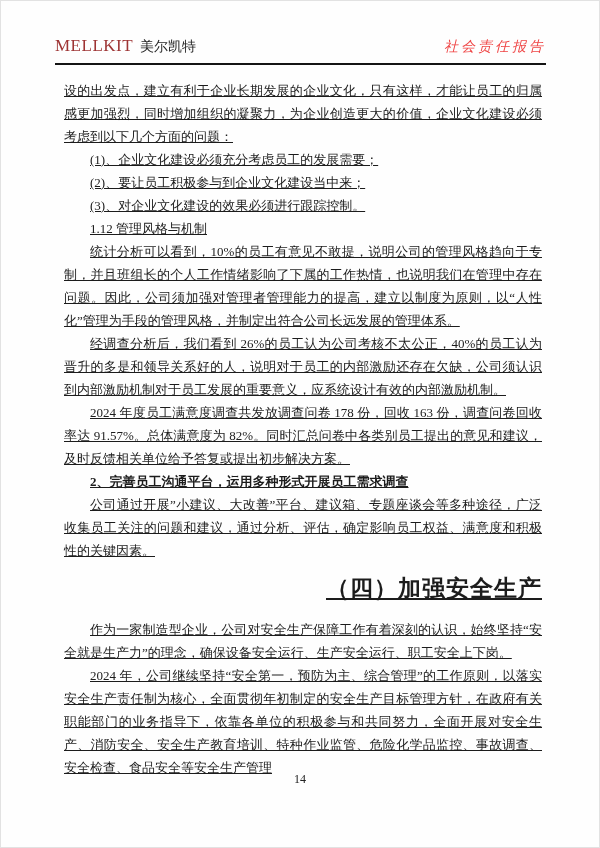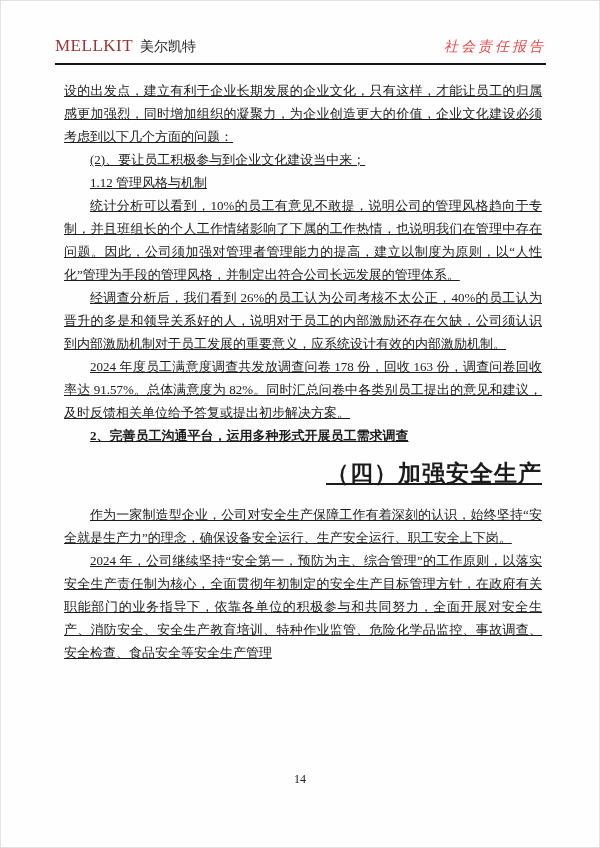--- a/index.html
+++ b/index.html
@@ -55,26 +55,29 @@
 
   <header class="doc-header">
     <div>
       <span class="logo-en">MELLKIT</span><span class="logo-cn">美尔凯特</span>
     </div>
     <div class="report-title">社会责任报告</div>
   </header>
 
   <main class="content" id="doc-content">
       <p>设的出发点，建立有利于企业长期发展的企业文化，只有这样，才能让员工的归属感更加强烈，同时增加组织的凝聚力，为企业创造更大的价值，企业文化建设必须考虑到以下几个方面的问题：</p>
+      <p class="indent">(1)、企业文化建设必须充分考虑员工的发展需要；</p>
       <p class="indent">(2)、要让员工积极参与到企业文化建设当中来；</p>
+      <p class="indent">(3)、对企业文化建设的效果必须进行跟踪控制。</p>
       <p class="indent">1.12 管理风格与机制</p>
       <p class="indent">统计分析可以看到，10%的员工有意见不敢提，说明公司的管理风格趋向于专制，并且班组长的个人工作情绪影响了下属的工作热情，也说明我们在管理中存在问题。因此，公司须加强对管理者管理能力的提高，建立以制度为原则，以“人性化”管理为手段的管理风格，并制定出符合公司长远发展的管理体系。</p>
       <p class="indent">经调查分析后，我们看到 26%的员工认为公司考核不太公正，40%的员工认为晋升的多是和领导关系好的人，说明对于员工的内部激励还存在欠缺，公司须认识到内部激励机制对于员工发展的重要意义，应系统设计有效的内部激励机制。</p>
       <p class="indent">2024 年度员工满意度调查共发放调查问卷 178 份，回收 163 份，调查问卷回收率达 91.57%。总体满意度为 82%。同时汇总问卷中各类别员工提出的意见和建议，及时反馈相关单位给予答复或提出初步解决方案。</p>
       <p class="indent bold">2、完善员工沟通平台，运用多种形式开展员工需求调查</p>
+      <p class="indent">公司通过开展”小建议、大改善”平台、建议箱、专题座谈会等多种途径，广泛收集员工关注的问题和建议，通过分析、评估，确定影响员工权益、满意度和积极性的关键因素。</p>
       <p class="section-heading">（四）加强安全生产</p>
       <p class="indent">作为一家制造型企业，公司对安全生产保障工作有着深刻的认识，始终坚持“安全就是生产力”的理念，确保设备安全运行、生产安全运行、职工安全上下岗。</p>
       <p class="indent">2024 年，公司继续坚持“安全第一，预防为主、综合管理”的工作原则，以落实安全生产责任制为核心，全面贯彻年初制定的安全生产目标管理方针，在政府有关职能部门的业务指导下，依靠各单位的积极参与和共同努力，全面开展对安全生产、消防安全、安全生产教育培训、特种作业监管、危险化学品监控、事故调查、安全检查、食品安全等安全生产管理</p>
     </main>
 
   <footer class="doc-footer">
     <span>14</span>
   </footer>
 
 </div>

